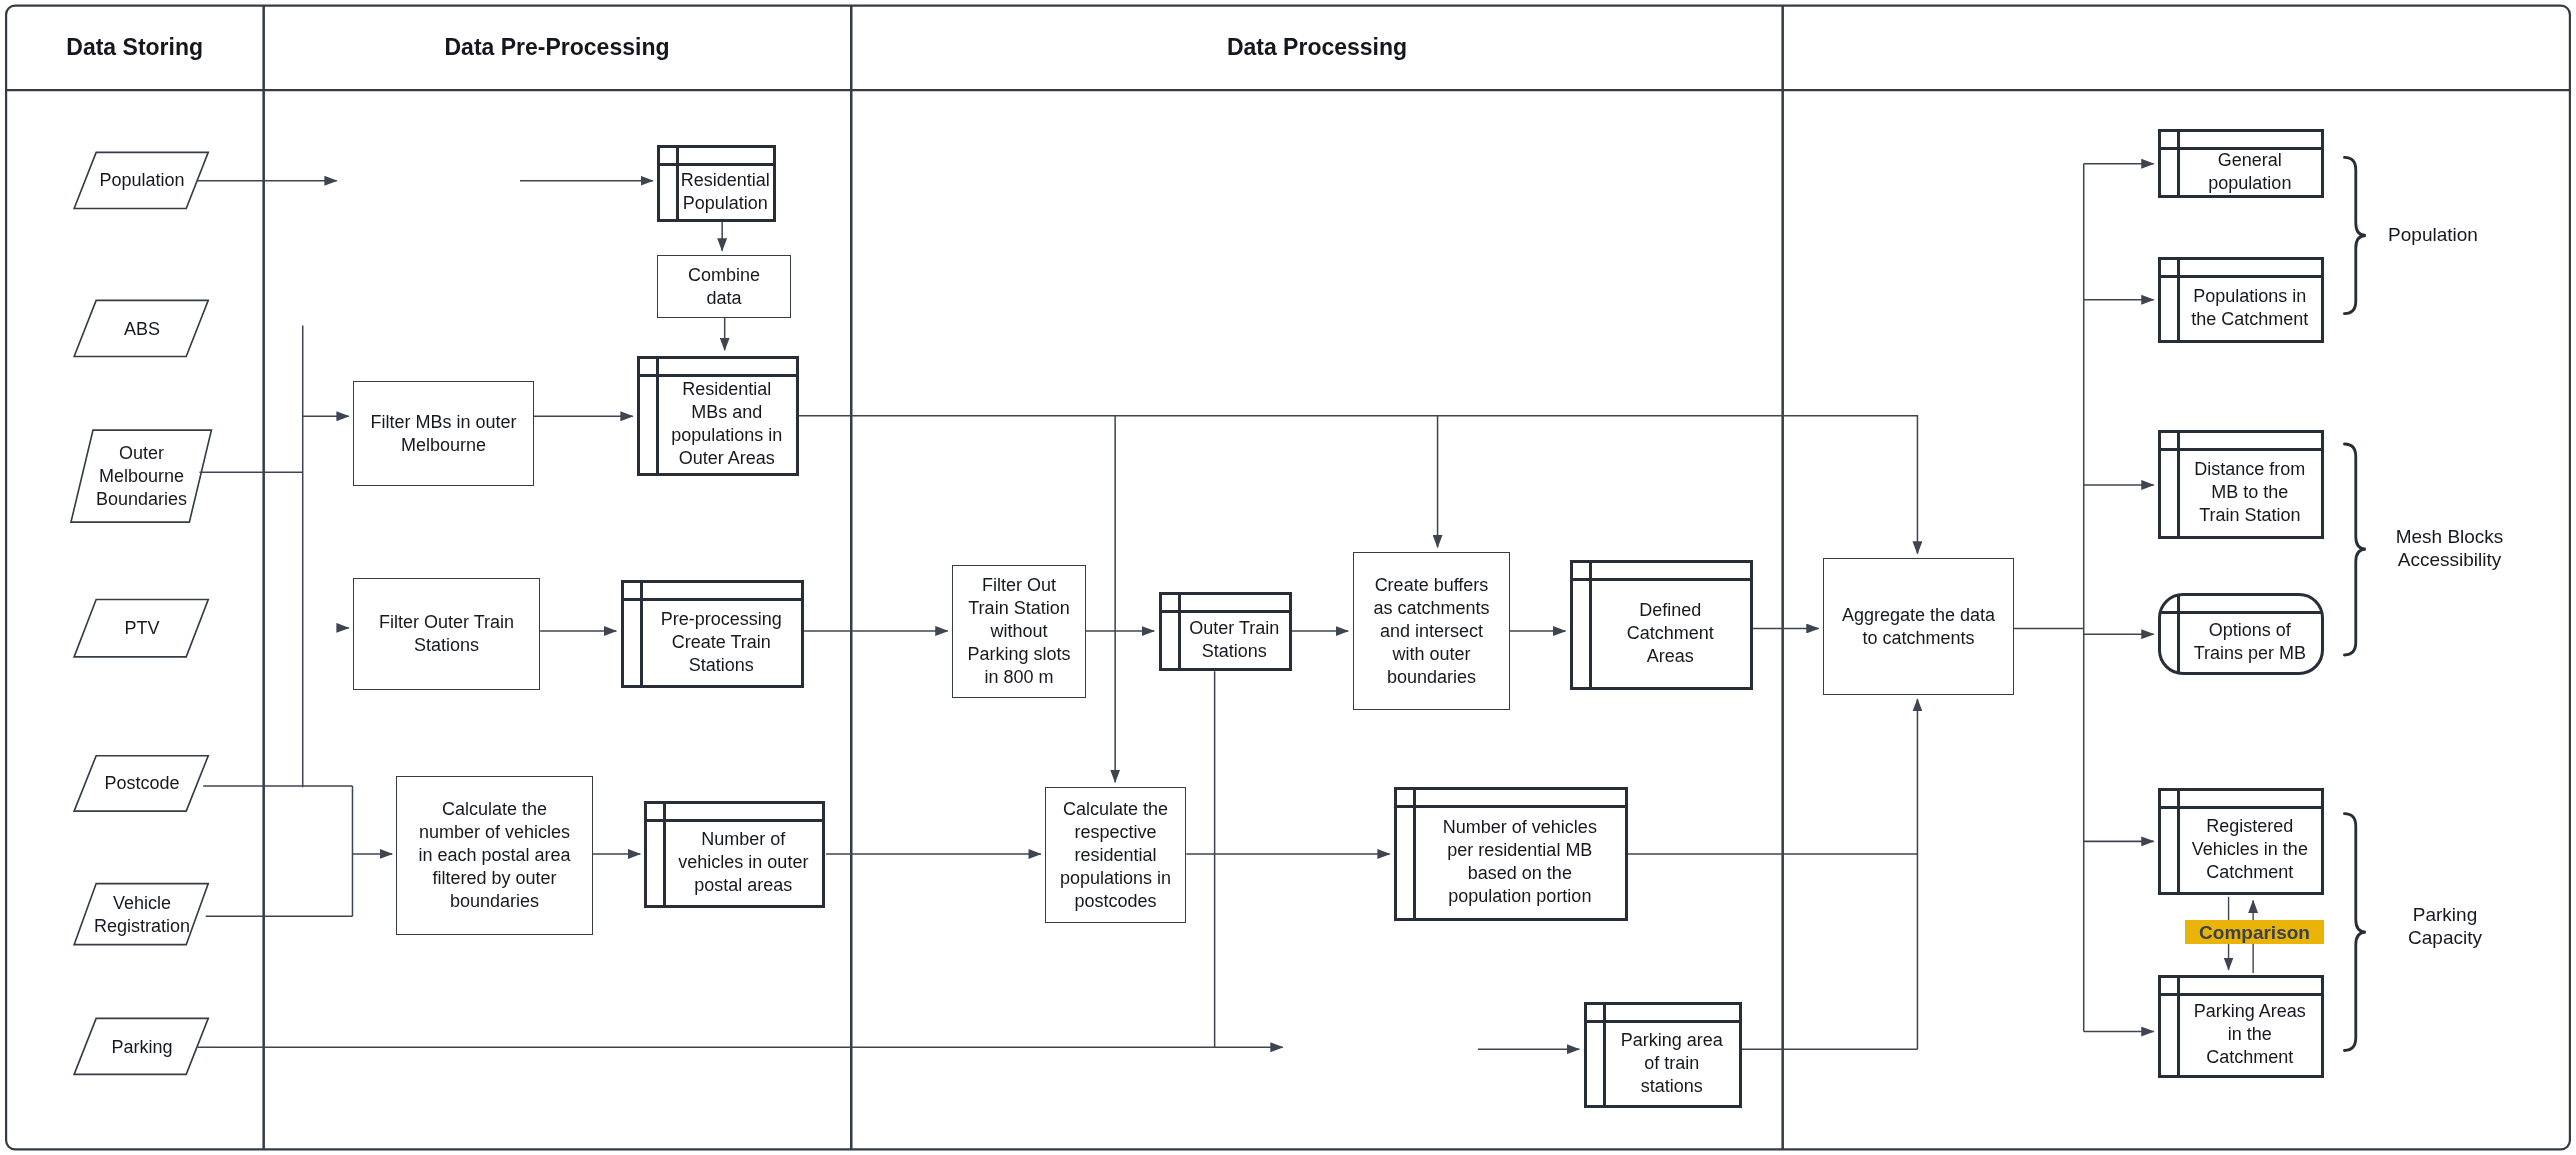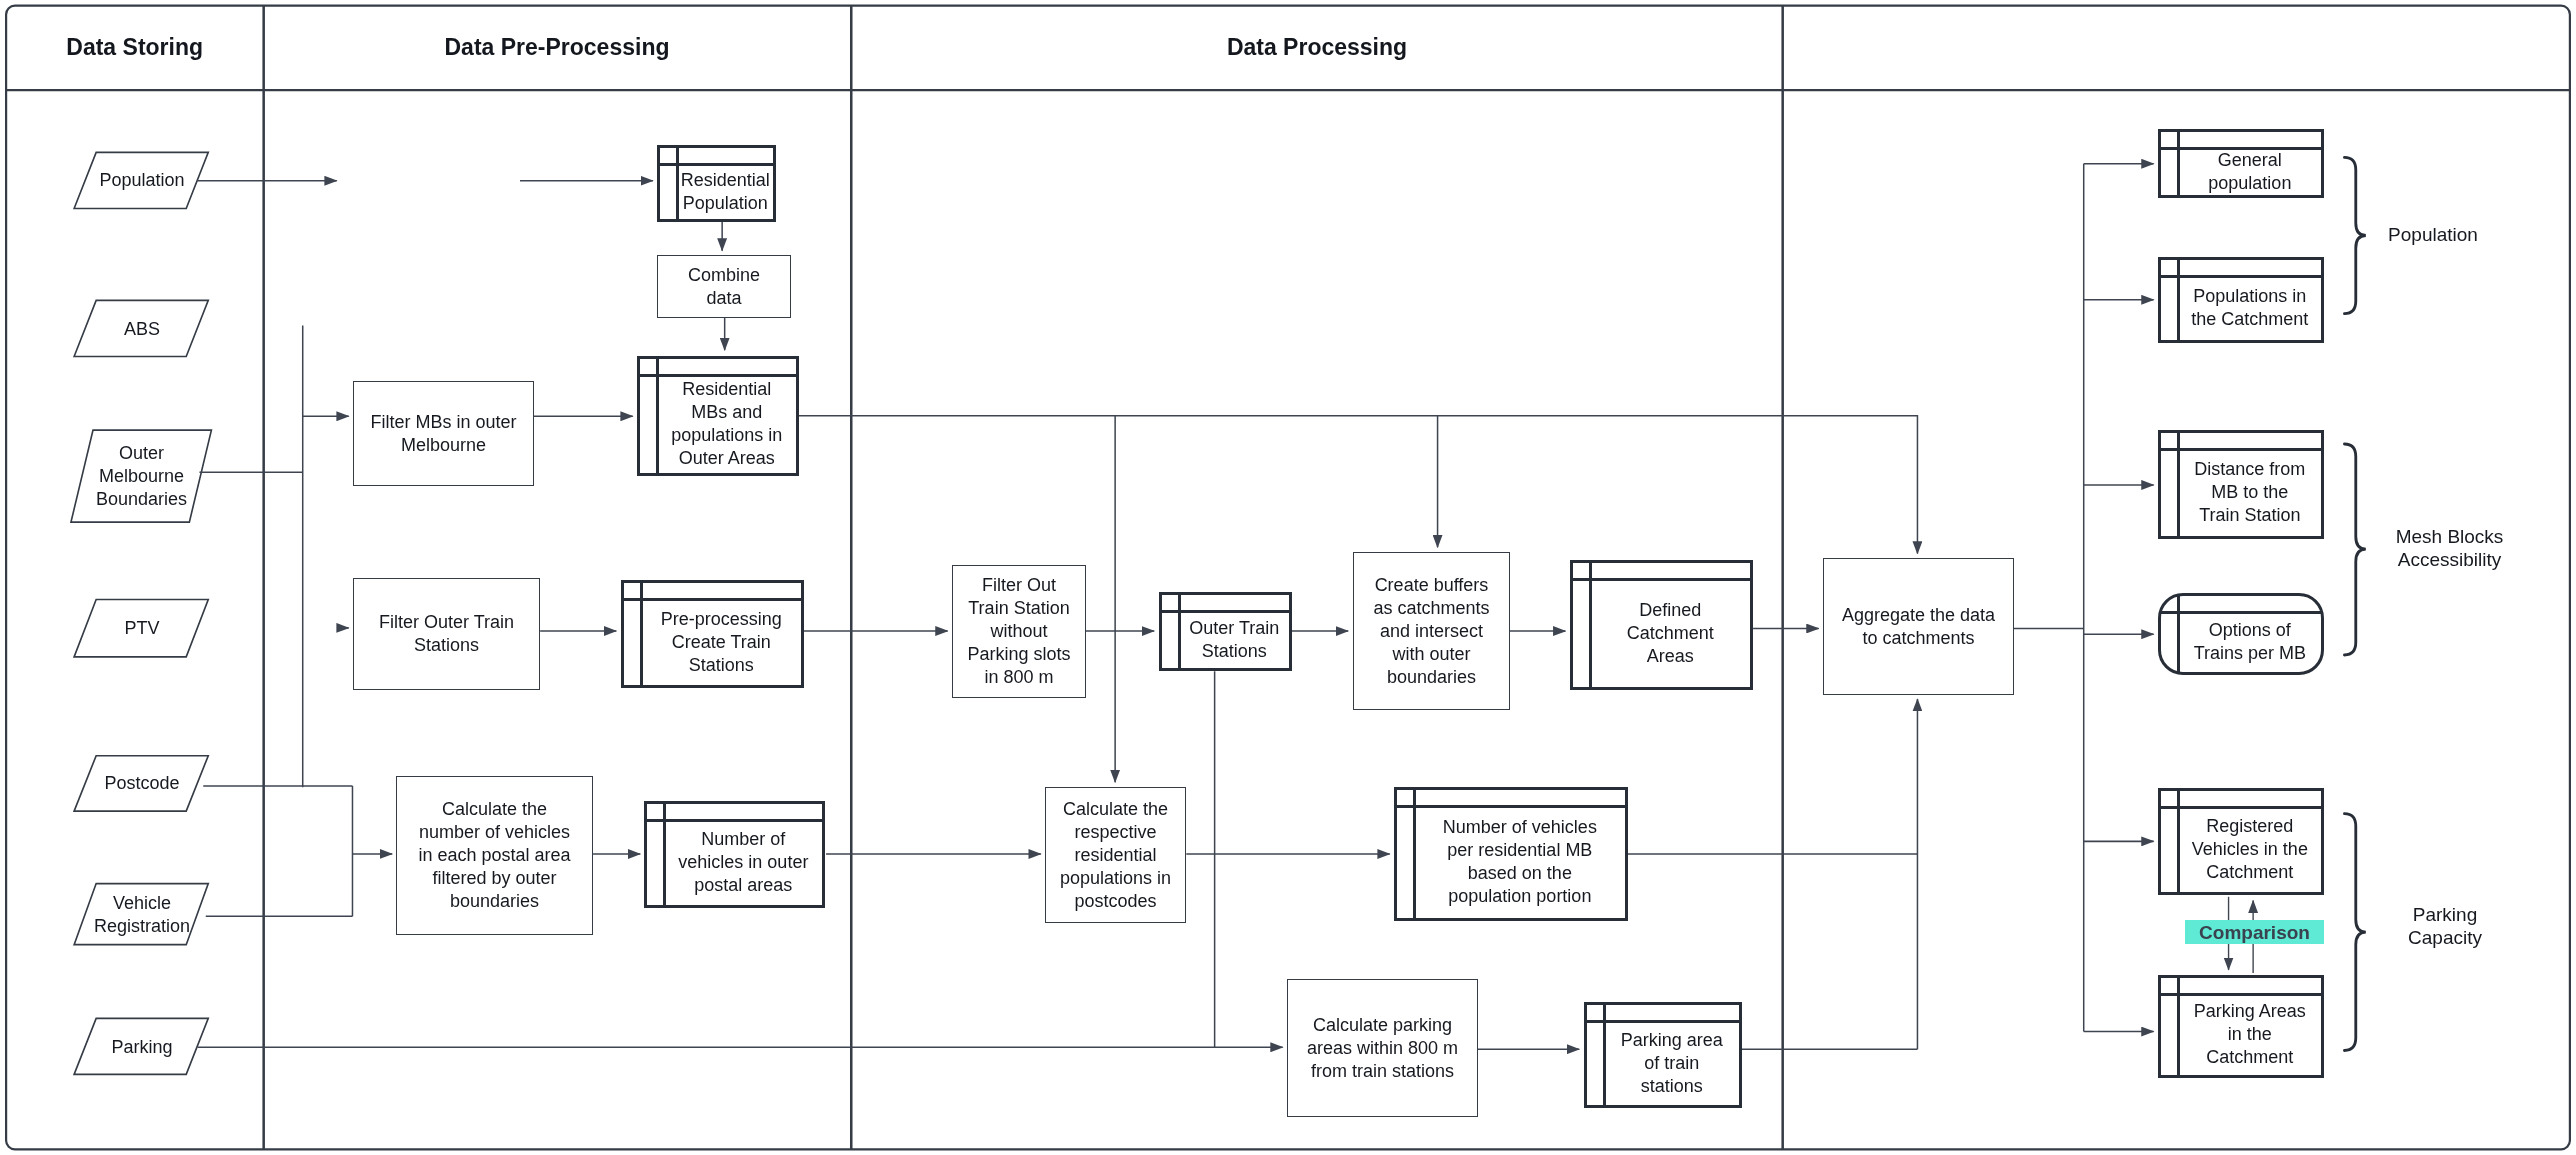--- a/index.html
+++ b/index.html
@@ -21,21 +21,21 @@
   .node{border:1.9px solid var(--border,#353C46);background:#fff;box-sizing:border-box;}
   .store{border:3.8px solid var(--store-border,#272E37);background:#fff;box-sizing:border-box;}
   .store .band-h{position:absolute;left:0;right:0;top:15px;height:2.5px;background:var(--store-border,#272E37);}
   .store .band-v{position:absolute;top:0;bottom:0;left:16.4px;width:2.5px;background:var(--store-border,#272E37);}
   .store .store-label{position:absolute;left:19px;top:17.6px;right:1.3px;bottom:1.3px;display:flex;
     align-items:center;justify-content:center;text-align:center;white-space:pre-line;}
   .hdr{position:absolute;top:25px;height:44px;display:flex;align-items:center;justify-content:center;
     font-weight:bold;font-size:23px;color:var(--header-text,#14181E);}
   .hdr.agg{color:var(--aggregation-header,#39424E);}
   .grp{font-size:19px;}
-  .cmp{font-weight:bold;font-size:19px;color:var(--aggregation-header,#39424E);background:#5eead4;}
+  .cmp{font-weight:bold;font-size:19px;color:var(--aggregation-header,#39424E);background:#eab308;}
 </style>
 </head>
 <body>
 
 <div id="canvas">
 
   <svg id="wires" viewBox="0 0 4089 1834">
     <defs>
       <marker id="arr" viewBox="0 0 12 9" markerWidth="21" markerHeight="15.75" refX="11.2" refY="4.5" orient="auto" markerUnits="userSpaceOnUse">
         <path d="M0,0 L12,4.5 L0,9 Z" fill="#3E4450"></path>
@@ -140,23 +140,20 @@
   <div class="node" style="left:1353px;top:552px;width:157px;height:158px;">Create buffers
 as catchments
 and intersect
 with outer
 boundaries</div>
   <div class="node" style="left:1045px;top:787px;width:141px;height:136px;">Calculate the
 respective
 residential
 populations in
 postcodes</div>
-  <div class="node" style="left:1287px;top:979px;width:191px;height:138px;">Calculate parking
-areas within 800 m
-from train stations</div>
   <div class="node" style="left:1823px;top:558px;width:191px;height:137px;">Aggregate the data
 to catchments</div>
 
   <div class="store" style="left:657px;top:145px;width:119px;height:77px;"><span class="band-h"></span><span class="band-v"></span><span class="store-label">Residential
 Population</span></div>
   <div class="store" style="left:637px;top:356px;width:162px;height:120px;"><span class="band-h"></span><span class="band-v"></span><span class="store-label">Residential
 MBs and
 populations in
 Outer Areas</span></div>
   <div class="store" style="left:621px;top:580px;width:183px;height:108px;"><span class="band-h"></span><span class="band-v"></span><span class="store-label">Pre-processing

